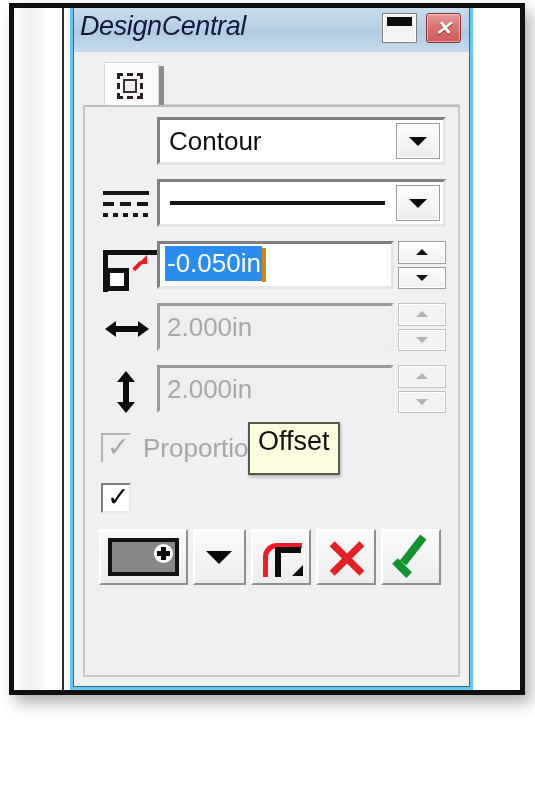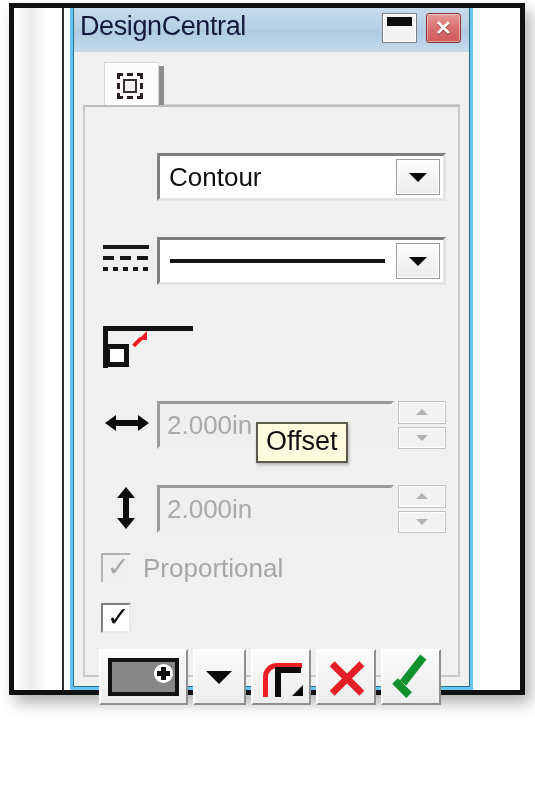--- a/index.html
+++ b/index.html
@@ -62,20 +62,21 @@
     border-top: none;
     box-sizing: border-box;
     background: #f0f0f0;
   }
 
   .titlebar {
     position: relative;
     height: 44px;
     background: linear-gradient(to bottom,#c7dcec 0%,#b6cfe4 48%,#aecae2 52%,#c5dbeb 100%);
     border-bottom: 1px solid #9fb9cc;
+    font-style: italic;
   }
   .title-text {
     position: absolute;
     left: 6px; top: 3px;
     font-size: 27px;
     color: #13183c;
     letter-spacing: -0.4px;
     white-space: nowrap;
   }
   .win-btn {
@@ -177,23 +178,22 @@
     border-top-color: #bdbdbd;
     background: #f0f0f0;
     padding: 10px 12px 10px 12px;
     box-sizing: border-box;
     height: 572px;
   }
 
   .row {
     position: relative;
     display: flex;
-    align-items: flex-start;
+    align-items: flex-end;
     margin-bottom: 14px;
-    margin-top: 36px;
   }
 
   
   .row-icon {
     width: 60px;
     min-width: 60px;
     height: 44px;
     position: relative;
   }
 
@@ -475,25 +475,25 @@
   .x-icon i.b { transform: rotate(-45deg); }
 
   .check-icon { position: absolute; left: 0; top: 0; right: 0; bottom: 0; }
   .check-icon i { position: absolute; background: #11922f; }
   .check-icon i.s { left: 12px; top: 26px; width: 20px; height: 8px; transform: rotate(45deg); transform-origin: left center; }
   .check-icon i.l { left: 20px; top: 28px; width: 33px; height: 8px; transform: rotate(-52deg); transform-origin: left center; }
 
   
   .tooltip {
     position: absolute;
-    left: 171px;
+    left: 163px;
     top: 315px;
     background: #fdfbdd;
     border: 2px solid #5a5a4a;
-    padding: 2px 8px 4px 8px;
+    padding: 2px 8px 16px 8px;
     font-size: 27px;
     color: #111111;
     white-space: nowrap;
     z-index: 50;
     box-shadow: 1px 2px 3px rgba(0,0,0,0.25);
   }
 </style>
 </head>
 <body>
 
@@ -556,20 +556,33 @@
               </div>
             </div>
 
             <div class="row">
               <div class="row-icon">
                 <span class="off-icon">
                   <span class="big"></span>
                   <span class="sml"></span>
                   <span class="arrow"></span>
                 </span>
+              </div>
+              <div class="spinfield">
+                <div class="field">
+                  <span class="val"><span class="sel">-0.050in</span><span class="caret-bar"></span></span>
+                </div>
+                <div class="spin">
+                  <div class="sb">
+                      <span class="up"></span>
+                    </div>
+                  <div class="sb">
+                      <span class="dn"></span>
+                    </div>
+                </div>
               </div>
             </div>
 
             <div class="row">
               <div class="row-icon">
                 <span class="arrow-h">
                   <span class="l"></span>
                     <span class="shaft"></span>
                     <span class="r"></span>
                 </span>

